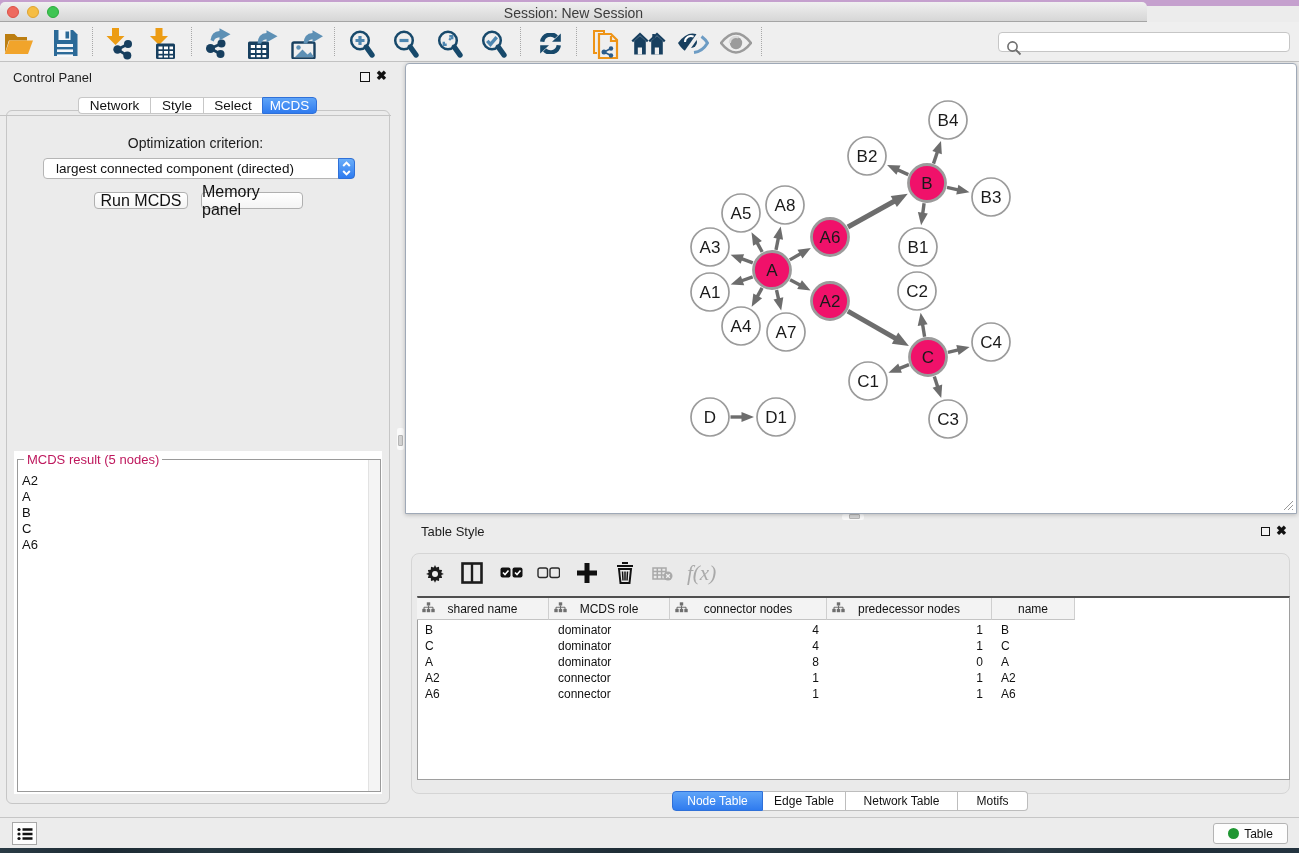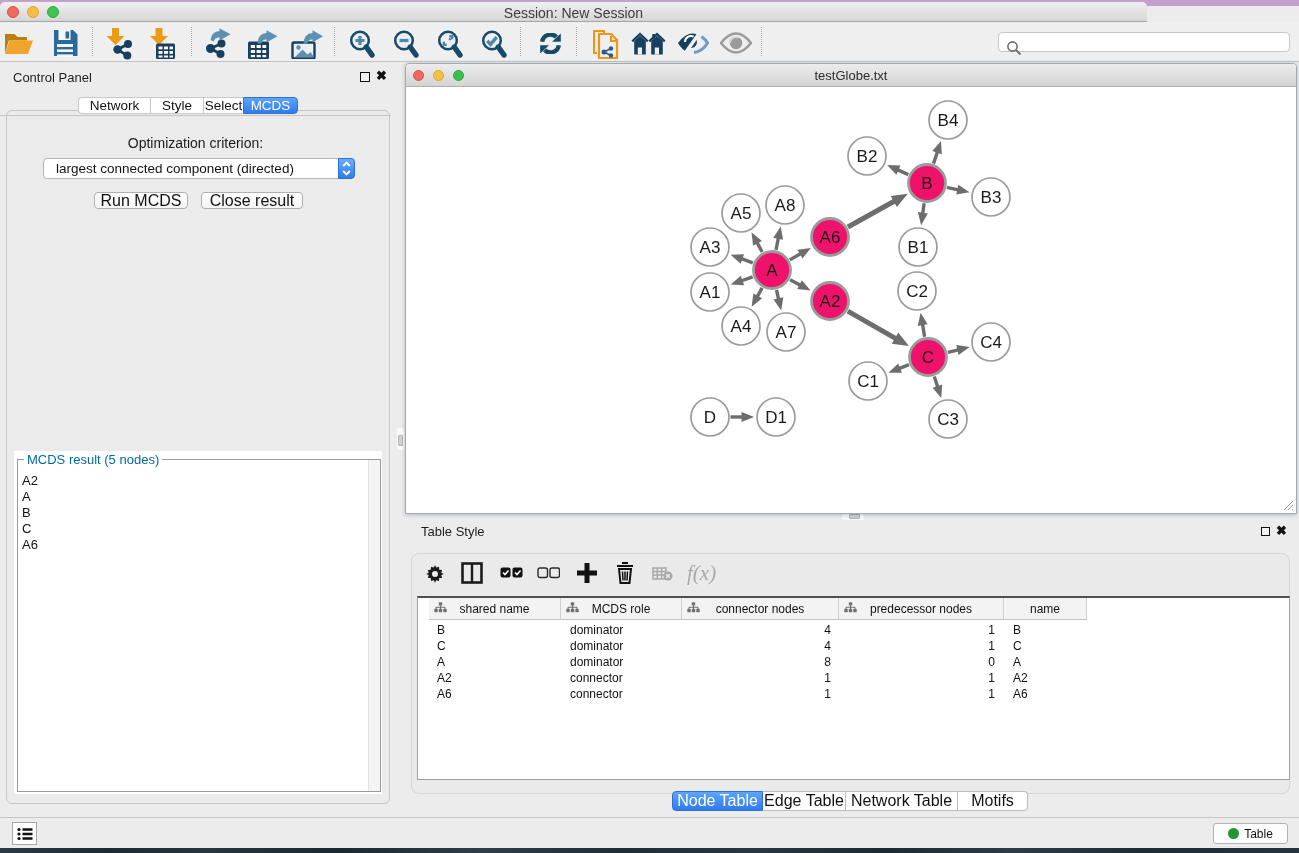--- a/index.html
+++ b/index.html
@@ -31,42 +31,42 @@
   #cpbox { left:6px; top:110px; width:384px; height:694px; border:1px solid #c6c6c6; background:#ebebeb; border-radius:6px; }
   #optlabel { left:0; top:135px; width:391px; text-align:center; font-size:14px; color:#1b1b1b; }
   #dropdown { left:43px; top:158px; width:312px; height:21px; background:#fff;
     border:1px solid #b5b5b5; border-radius:4px; font-size:13.5px; color:#111; }
   #dd-btn { position:absolute; right:-1px; top:-1px; width:17px; height:21px; border-radius:0 4px 4px 0;
     background:linear-gradient(#6aaef9,#2e7bf0); border:1px solid #2f70d8; }
   .btn { background:linear-gradient(#ffffff,#f4f4f4); border:1px solid #b0b0b0; border-radius:4px;
     font-size:16px; color:#111; display:flex; align-items:center; justify-content:center; }
   #whitebox { left:14px; top:451px; width:368px; height:343px; background:#fff; }
   #groupbox { left:17px; top:459px; width:364px; height:333px; border:1px solid #9a9a9a; }
-  #grouptitle { left:24px; top:452px; background:#fff; padding:0 3px; font-size:13px; color:#0369a1; }
+  #grouptitle { left:24px; top:452px; background:#fff; padding:0 3px; font-size:13px; color:#be185d; }
   #mcdslist { left:22px; top:473px; font-size:13px; color:#111; line-height:16px; }
   #listscroll { left:368px; top:460px; width:12px; height:331px; background:#f4f4f4; border-left:1px solid #e2e2e2; }
   
   #netwin { left:405px; top:63px; width:892px; height:451px; background:#fff;
     border:1px solid #9fa9b7; border-radius:4px 4px 0 0; box-shadow:0 1px 4px rgba(0,0,0,0.22); }
   #nettitle { left:0; top:0; width:100%; height:23px; background:linear-gradient(#ececec,#d4d4d4);
     border-bottom:1px solid #b0b0b0; border-radius:4px 4px 0 0; }
   .tl2 { position:absolute; top:6px; width:11px; height:11px; border-radius:50%; }
   #netname { width:100%; text-align:center; font-size:13px; color:#2e2e2e; top:4px; }
   #netcanvas { left:0; top:23px; width:890px; height:426px; background:#fff; overflow:hidden; }
   
   #tblcard { left:411px; top:553px; width:879px; height:241px; background:#eaeaea; border:1px solid #d5d5d5; border-radius:8px; }
   #tp-title { left:421px; top:524px; font-size:13px; color:#1e1e1e; }
   #tp-float { left:1261px; top:527px; width:9px; height:9px; border:1.5px solid #111; background:#f2f2f2; }
   #tp-close { left:1276px; top:523px; }
   #tbl { left:417px; top:596px; width:873px; height:184px; background:#fff; border:1px solid #9e9e9e; border-top:2px solid #4f4f4f; }
   .th { position:absolute; top:0; height:22px; background:#f3f3f3; border-right:1px solid #cfcfcf;
     border-bottom:1px solid #c4c4c4; font-size:12px; color:#111; display:flex; align-items:center; justify-content:center; }
   .trow { position:absolute; font-size:12px; color:#111; }
   
-  .btab { position:absolute; top:791px; height:20px; font-size:16px; display:flex; align-items:center;
+  .btab { position:absolute; top:791px; height:20px; font-size:12px; display:flex; align-items:center;
     justify-content:center; background:#fff; border:1px solid #bdbdbd; color:#111; }
   
   #statusbar { left:0; top:817px; width:1299px; height:31px; background:#ececec; border-top:1px solid #c6c6c6; }
   #bottomband { left:0; top:848px; width:1299px; height:5px; background:linear-gradient(90deg,#2a3b45 0%,#1c2a33 8%,#25363f 16%,#1a2930 26%,#2d3e48 37%,#1e2d36 48%,#273741 58%,#1b2a32 68%,#2c3c46 78%,#1d2c35 88%,#243440 100%); }
   #memBtn { left:1213px; top:823px; width:75px; height:21px; background:#fdfdfd; border:1px solid #b4b4b4;
     border-radius:3px; font-size:12px; color:#111; display:flex; align-items:center; justify-content:center; gap:5px; }
   #listBtn { left:12px; top:822px; width:25px; height:23px; background:#fdfdfd; border:1px solid #a8a8a8; }
 </style>
 </head>
 <body>
@@ -230,52 +230,46 @@
 </div>
 
 <div id="cp-title" class="abs">Control Panel</div>
 <div id="cp-float" class="abs"></div>
 <div id="cp-close" class="abs xbtn">✖</div>
 <div class="abs" style="left:0;top:115px;width:391px;height:0;border-top:1px solid #c4c4c4;z-index:2"></div>
 <div id="cpbox" class="abs"></div>
 <div class="abs tabrow" style="left:78px;top:95px;align-items:flex-end;">
   <div class="tab" style="width:72px;border-radius:4px 0 0 4px;border-right:0">Network</div>
   <div class="tab" style="width:53px;border-right:0">Style</div>
-  <div class="tab" style="width:40px;border-right:0">Select</div>
+  <div class="tab" style="width:59px;border-right:0">Select</div>
   <div class="tab tabsel" style="width:55px;border-radius:0 4px 4px 0">MCDS</div>
 </div>
 <div id="optlabel" class="abs">Optimization criterion:</div>
 <div id="dropdown" class="abs">
   <div style="padding:2px 0 0 12px">largest connected component (directed)</div>
   <div id="dd-btn">
     <svg width="15" height="19" viewBox="0 0 15 19">
         <path d="M4.2 7 L7.5 3.6 L10.8 7 M4.2 12 L7.5 15.4 L10.8 12" fill="none" stroke="#fff" stroke-width="2"></path>
       </svg>
   </div>
 </div>
 <div class="btn abs" style="left:94px;top:192px;width:94px;height:17px">Run MCDS</div>
-<div class="btn abs" style="left:201px;top:192px;width:102px;height:17px">Close result</div>
+<div class="btn abs" style="left:201px;top:192px;width:102px;height:17px">Memory panel</div>
 <div id="whitebox" class="abs"></div>
 <div id="listscroll" class="abs"></div>
 <div id="groupbox" class="abs"></div>
 <div id="grouptitle" class="abs">MCDS result (5 nodes)</div>
 <div id="mcdslist" class="abs">A2<br>A<br>B<br>C<br>A6</div>
 
 <div class="abs" style="left:397px;top:428px;width:7px;height:22px;background:#fafafa;border-radius:2px"></div>
 <div class="abs" style="left:398px;top:435px;width:5px;height:11px;background:#d2d2d2;border:1px solid #b5b5b5;border-radius:1px"></div>
 <div class="abs" style="left:842px;top:514px;width:22px;height:6px;background:#fafafa;border-radius:2px"></div>
 <div class="abs" style="left:849px;top:514px;width:11px;height:5px;background:#d2d2d2;border:1px solid #b5b5b5;border-radius:1px"></div>
 
 <div id="netwin" class="abs">
-  <div id="nettitle" class="abs">
-    <div class="tl2" style="left:6.5px;background:#ee6a5f;border:0.5px solid #d95349"></div>
-    <div class="tl2" style="left:26.5px;background:#f5c03f;border:0.5px solid #dda62e"></div>
-    <div class="tl2" style="left:46.5px;background:#3cc04d;border:0.5px solid #2aa83a"></div>
-    <div id="netname" class="abs">testGlobe.txt</div>
-  </div>
   <div id="netcanvas" class="abs">
 <svg width="891" height="421" viewBox="0 0 891 421" style="position:absolute;left:0;top:0">
         <line x1="356.2" y1="165.0" x2="350.0" y2="153.6" stroke="#6d6d6d" stroke-width="3.4"></line>
         <polygon points="345.5,145.3 355.9,153.9 347.1,158.7" fill="#6d6d6d"></polygon>
         <line x1="370.0" y1="162.9" x2="372.8" y2="148.8" stroke="#6d6d6d" stroke-width="3.4"></line>
         <polygon points="374.7,139.6 377.1,152.8 367.3,150.8" fill="#6d6d6d"></polygon>
         <line x1="346.8" y1="175.9" x2="333.4" y2="170.9" stroke="#6d6d6d" stroke-width="3.4"></line>
         <polygon points="324.6,167.7 338.1,167.3 334.6,176.7" fill="#6d6d6d"></polygon>
         <line x1="346.7" y1="189.9" x2="333.6" y2="194.5" stroke="#6d6d6d" stroke-width="3.4"></line>
         <polygon points="324.7,197.6 334.8,188.8 338.2,198.2" fill="#6d6d6d"></polygon>
@@ -393,21 +387,21 @@
   <g stroke="#a9a9a9" fill="none" stroke-width="1.5">
       <rect x="1" y="1" width="13" height="11"></rect>
       <path d="M1 4.5 h13 M1 8 h13 M5.3 1 v11 M9.6 1 v11"></path>
     </g>
   <circle cx="16" cy="9" r="4.5" fill="#a9a9a9"></circle>
   <path d="M14.2 7.2 l3.6 3.6 M17.8 7.2 l-3.6 3.6" stroke="#efefef" stroke-width="1.3"></path>
 </svg>
 <div class="abs" style="left:687px;top:561px;font-family:'Liberation Serif',serif;font-style:italic;font-size:21px;color:#a9a9a9">f(x)</div>
 
 <div id="tbl" class="abs"></div>
-<div class="abs" style="left:429px;top:598px;width:716px;height:182px;overflow:hidden">
+<div class="abs" style="left:417px;top:598px;width:716px;height:182px;overflow:hidden">
 <div class="th" style="left:0px;width:132px">
       <svg style="position:absolute;left:5px;top:4px" width="13" height="11" viewBox="0 0 13 11">
         <rect x="4.8" y="0.3" width="3.4" height="3.2" fill="#6f6f6f"></rect>
         <path d="M6.5 3.5 V5.3 M2 5.3 H11 M2 5.3 V7 M6.5 5.3 V7 M11 5.3 V7" fill="none" stroke="#6f6f6f" stroke-width="1.1"></path>
         <rect x="0.3" y="6.9" width="3.4" height="3.3" fill="#6f6f6f"></rect>
         <rect x="4.8" y="6.9" width="3.4" height="3.3" fill="#6f6f6f"></rect>
         <rect x="9.3" y="6.9" width="3.4" height="3.3" fill="#6f6f6f"></rect>
       </svg>
       <span>shared name</span>
     </div>

